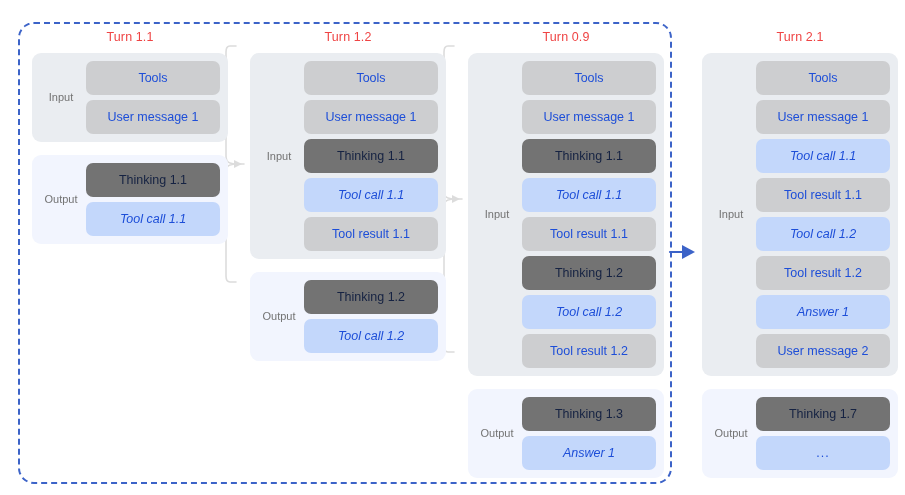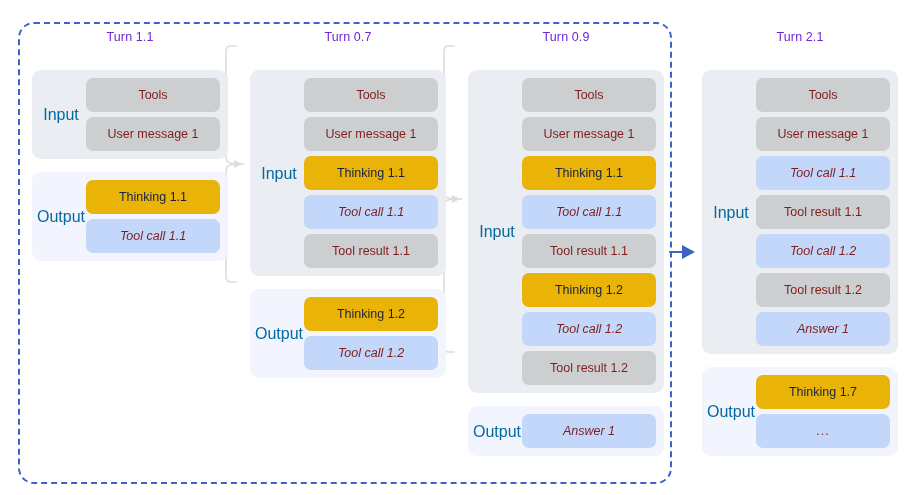--- a/index.html
+++ b/index.html
@@ -42,22 +42,22 @@
   }
   .col-1 { left: 32px; }
   .col-2 { left: 250px; }
   .col-3 { left: 468px; }
   .col-4 { left: 702px; }
 
   .col-title {
     text-align: center;
     font-size: 12.5px;
     font-weight: 400;
-    color: #6d28d9;
-    margin-bottom: 26px;
+    color: #ef4444;
+    margin-bottom: 9px;
     letter-spacing: 0.1px;
     line-height: 14px;
     height: 14px;
   }
 
   
   .group {
     display: flex;
     align-items: center;
     border-radius: 9px;
@@ -66,50 +66,50 @@
     width: 196px;
   }
   .group.input  { background: #eaedf1; }
   .group.output { background: #f2f5fe; }
   .group + .group { margin-top: 13px; }
 
   .group-label {
     flex: 0 0 54px;
     width: 54px;
     text-align: center;
-    font-size: 16px;
-    color: #0369a1;
+    font-size: 11px;
+    color: #737373;
     line-height: 15px;
     padding-left: 4px;
     box-sizing: border-box;
   }
 
   .chips {
     flex: 1 1 auto;
     display: flex;
     flex-direction: column;
     gap: 5px;
     min-width: 0;
   }
 
   .chip {
     height: 34px;
     border-radius: 7px;
     display: flex;
     align-items: center;
     justify-content: center;
     font-size: 12.5px;
-    color: #7f1d1d;
+    color: #1d4ed8;
     text-align: center;
     white-space: nowrap;
     box-sizing: border-box;
     padding: 0 4px;
   }
   .chip.gray      { background: #cdced0; }
-  .chip.blue      { background: #eab308; color: #152242; }
+  .chip.blue      { background: #737373; color: #152242; }
   .chip.lightblue { background: #c3d7fb; font-style: italic; }
   .chip.ellipsis  { background: #c3d7fb; letter-spacing: 1px; }
 
   
   .connector {
     position: absolute;
     pointer-events: none;
   }
 
   
@@ -160,21 +160,21 @@
     <div class="group output">
       <div class="group-label">Output</div>
       <div class="chips">
         <div class="chip blue">Thinking 1.1</div>
         <div class="chip lightblue">Tool call 1.1</div>
       </div>
     </div>
   </div>
 
   <div class="column col-2">
-    <div class="col-title">Turn 0.7</div>
+    <div class="col-title">Turn 1.2</div>
 
     <div class="group input">
       <div class="group-label">Input</div>
       <div class="chips">
         <div class="chip gray">Tools</div>
         <div class="chip gray">User message 1</div>
         <div class="chip blue">Thinking 1.1</div>
         <div class="chip lightblue">Tool call 1.1</div>
         <div class="chip gray">Tool result 1.1</div>
       </div>
@@ -202,38 +202,40 @@
         <div class="chip gray">Tool result 1.1</div>
         <div class="chip blue">Thinking 1.2</div>
         <div class="chip lightblue">Tool call 1.2</div>
         <div class="chip gray">Tool result 1.2</div>
       </div>
     </div>
 
     <div class="group output">
       <div class="group-label">Output</div>
       <div class="chips">
+        <div class="chip blue">Thinking 1.3</div>
         <div class="chip lightblue">Answer 1</div>
       </div>
     </div>
   </div>
 
   <div class="column col-4">
     <div class="col-title">Turn 2.1</div>
 
     <div class="group input">
       <div class="group-label">Input</div>
       <div class="chips">
         <div class="chip gray">Tools</div>
         <div class="chip gray">User message 1</div>
         <div class="chip lightblue">Tool call 1.1</div>
         <div class="chip gray">Tool result 1.1</div>
         <div class="chip lightblue">Tool call 1.2</div>
         <div class="chip gray">Tool result 1.2</div>
         <div class="chip lightblue">Answer 1</div>
+        <div class="chip gray">User message 2</div>
       </div>
     </div>
 
     <div class="group output">
       <div class="group-label">Output</div>
       <div class="chips">
         <div class="chip blue">Thinking 1.7</div>
         <div class="chip ellipsis">...</div>
       </div>
     </div>

